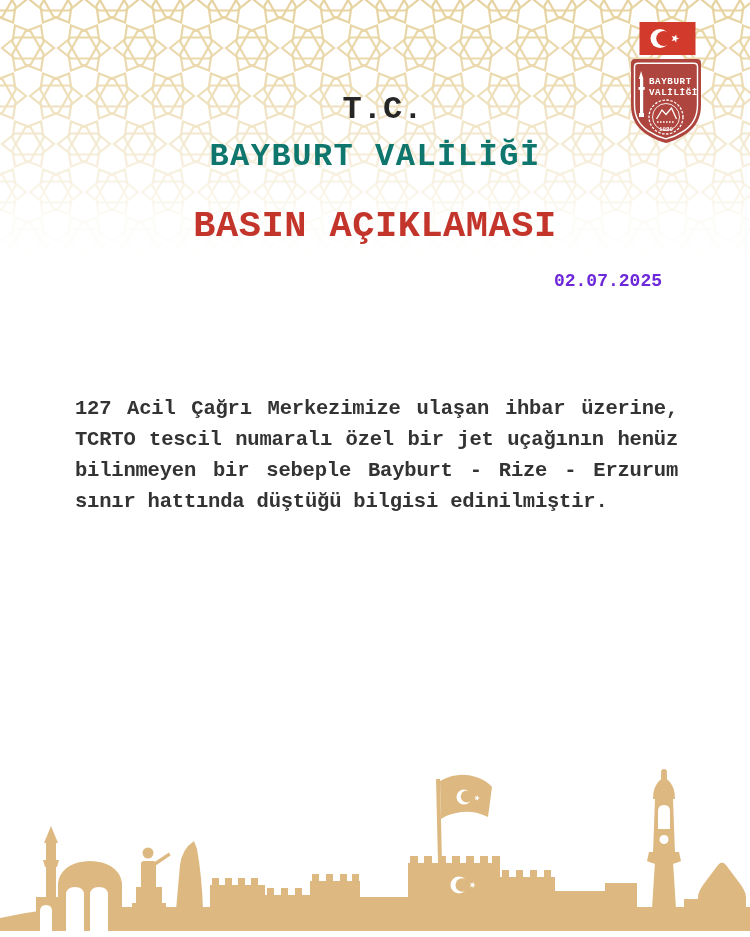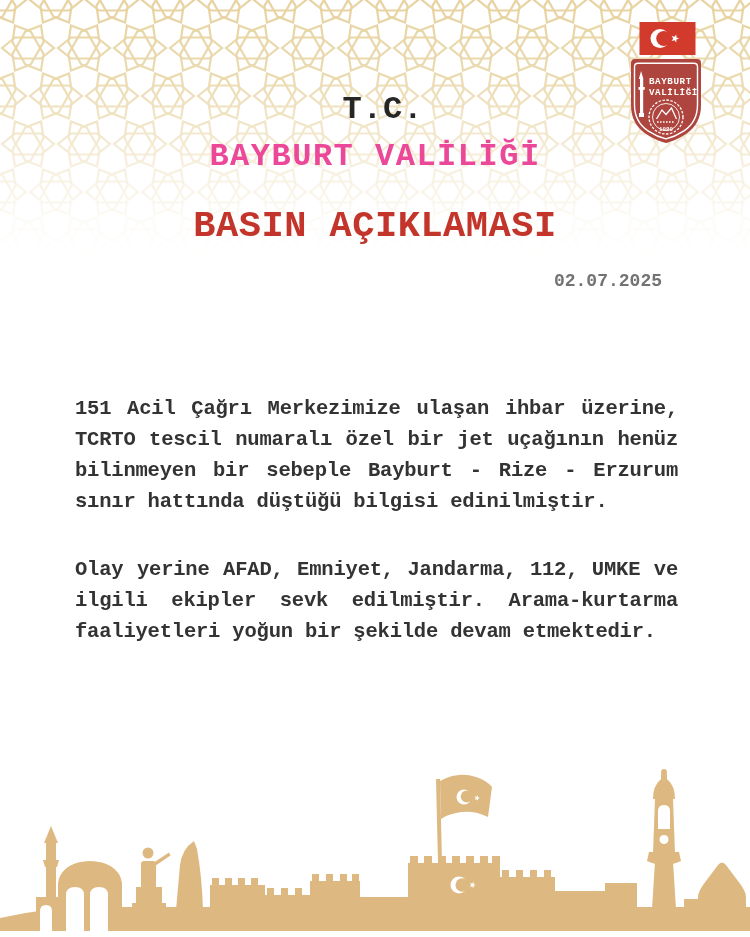--- a/index.html
+++ b/index.html
@@ -8,24 +8,24 @@
     overflow:hidden;font-family:Liberation Mono, monospace;
   }
   
   .pattern-wrap{position:absolute;top:0;left:0;width:750px;height:258px;}
   .pattern-fade{position:absolute;top:0;left:0;width:750px;height:258px;
     background:linear-gradient(180deg,rgba(255,255,255,0) 0%,rgba(255,255,255,.18) 30%,
       rgba(255,255,255,.62) 62%,rgba(255,255,255,.92) 86%,#fff 100%);}
   
   .header-text{position:absolute;top:0;left:0;width:750px;text-align:center;color:#222;}
   .tc{margin:94px 0 0 16px;font-size:32px;line-height:1;font-weight:bold;color:#262626;letter-spacing:1px;}
-  .gov-title{margin:13px 0 0 0;font-size:32px;line-height:1.1;font-weight:bold;color:#ec4899;letter-spacing:1.5px;}
+  .gov-title{margin:13px 0 0 0;font-size:32px;line-height:1.1;font-weight:bold;color:#0f766e;letter-spacing:1.5px;}
   .subtitle{margin:21px 0 0 0;font-size:25px;line-height:1.1;font-weight:400;color:#1d1d1d;}
   .press-heading{margin:33px 0 8px 0;font-size:37px;line-height:1.05;font-weight:bold;color:#c3352b;letter-spacing:.5px;}
-  .date-row{margin:25px 0 0 0;text-align:right;padding-right:88px;font-size:18px;font-weight:bold;color:#737373;}
+  .date-row{margin:25px 0 0 0;text-align:right;padding-right:88px;font-size:18px;font-weight:bold;color:#6d28d9;}
   
   .body-text{position:absolute;top:393px;left:75px;width:603px;color:#333;}
   .body-text p{margin:0 0 36px 0;font-size:20.5px;line-height:1.52;font-weight:bold;
     text-align:justify;letter-spacing:-.2px;}
   
   .logo{position:absolute;top:21px;left:628px;width:80px;height:126px;}
   
   .skyline{position:absolute;left:0;top:765px;width:750px;height:170px;}
 </style>
 </head>
@@ -92,22 +92,21 @@
   </div>
 
   <div class="header-text">
     <div class="tc">T.C.</div>
     <div class="gov-title">BAYBURT VALİLİĞİ</div>
     <div class="press-heading">BASIN AÇIKLAMASI</div>
     <div class="date-row">02.07.2025</div>
   </div>
 
   <div class="body-text">
-    <p>151 Acil Çağrı Merkezimize ulaşan ihbar üzerine, TCRTO tescil numaralı özel bir jet uçağının henüz bilinmeyen bir sebeple Bayburt - Rize - Erzurum sınır hattında düştüğü bilgisi edinilmiştir.</p>
-    <p>Olay yerine AFAD, Emniyet, Jandarma, 112, UMKE ve ilgili ekipler sevk edilmiştir. Arama-kurtarma faaliyetleri yoğun bir şekilde devam etmektedir.</p>
+    <p>127 Acil Çağrı Merkezimize ulaşan ihbar üzerine, TCRTO tescil numaralı özel bir jet uçağının henüz bilinmeyen bir sebeple Bayburt - Rize - Erzurum sınır hattında düştüğü bilgisi edinilmiştir.</p>
   </div>
 
   <div class="skyline">
     <svg width="750" height="170" viewBox="0 0 750 170">
       <g fill="#ddb981">
 
         <path d="M0,166 L0,153 Q45,142.5 95,142 L750,142 L750,166 Z"></path>
 
         <g>
           <polygon points="44,78 58,78 51,61"></polygon>

